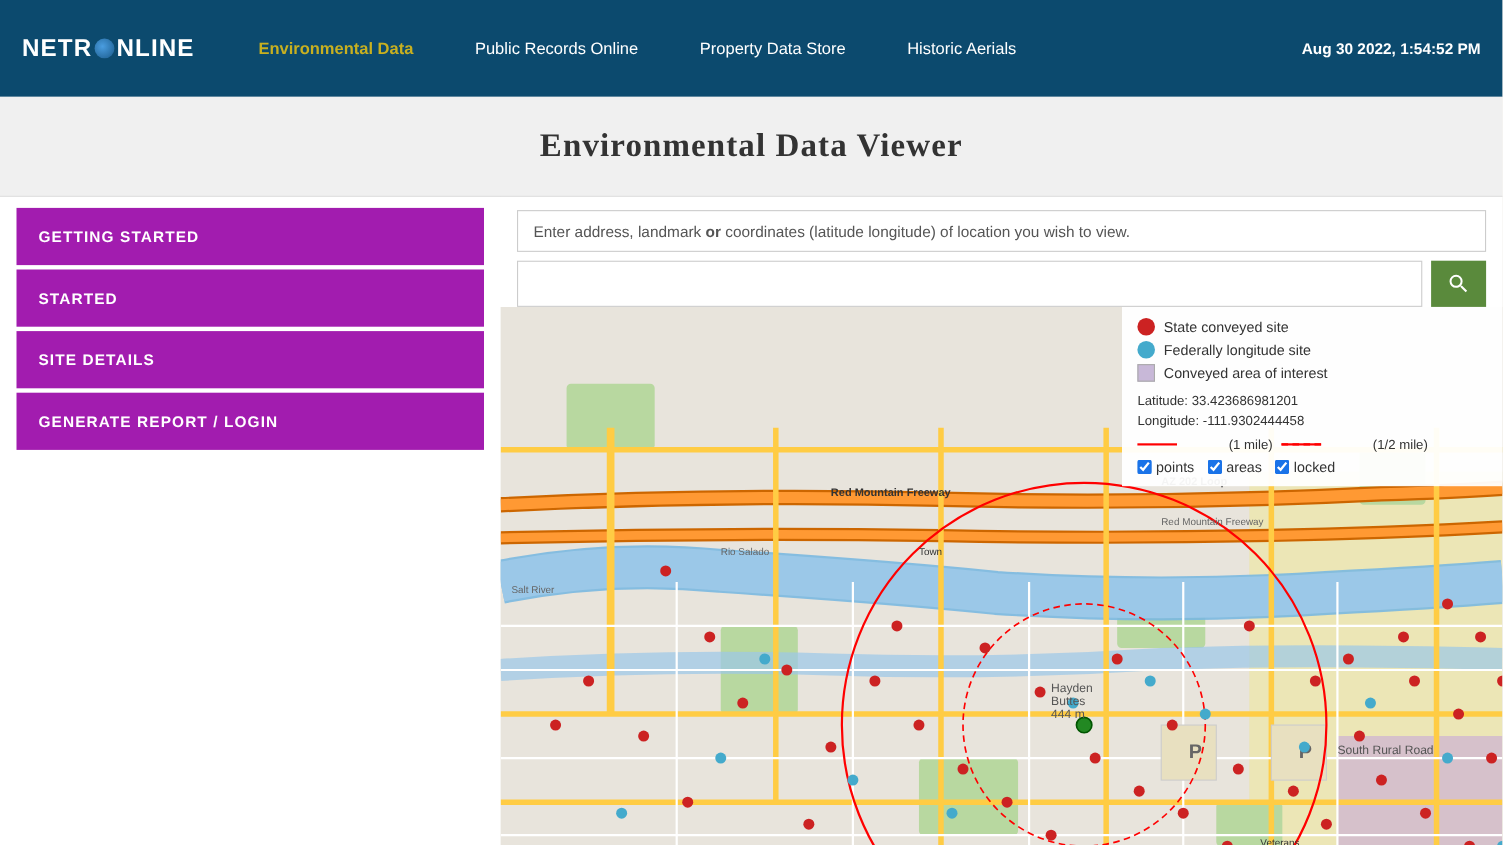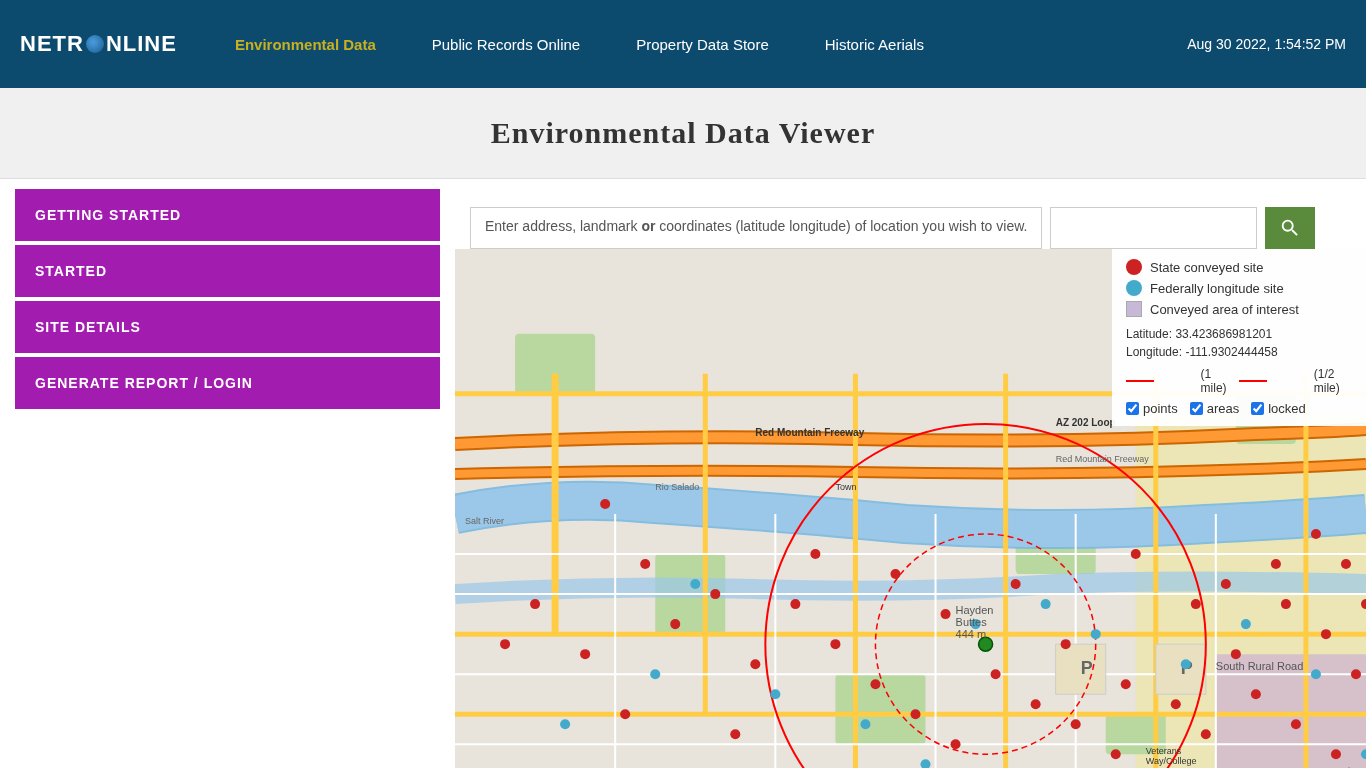--- a/index.html
+++ b/index.html
@@ -51,21 +51,21 @@
     .nav-item.active {
       color: #c8b020;
       font-weight: bold;
       text-align: right;
     }
     #datetime {
       color: #fff;
       font-size: 14px;
       white-space: nowrap;
       margin-left: auto;
-      font-weight: normal;
+      font-weight: bold;
     }
 
     
     #title-banner {
       background: #f0f0f0;
       text-align: center;
       padding: 28px 4px;
       border-bottom: 1px solid #ddd;
     }
     #page-title {
@@ -111,23 +111,22 @@
       position: relative;
       display: flex;
       flex-direction: column;
     }
 
     
     #search-area {
       background: #fff;
       padding: 12px 15px 0 15px;
       display: flex;
-      flex-direction: row;
+      flex-direction: column;
       gap: 8px;
-      margin-top: 16px;
     }
     #search-hint {
       border: 1px solid #ccc;
       padding: 10px 14px;
       font-size: 14px;
       color: #555;
       background: #fff;
     }
     #search-row {
       display: flex;
@@ -149,21 +148,21 @@
       display: flex;
       align-items: center;
       justify-content: center;
     }
 
     
     #legend {
       position: absolute;
       top: 0;
       right: 0;
-      width: 254px;
+      width: 346px;
       background: rgba(255,255,255,0.95);
       padding: 10px 14px;
       font-size: 13px;
       z-index: 10;
     }
     .legend-item {
       display: flex;
       align-items: center;
       margin-bottom: 5px;
       gap: 8px;

